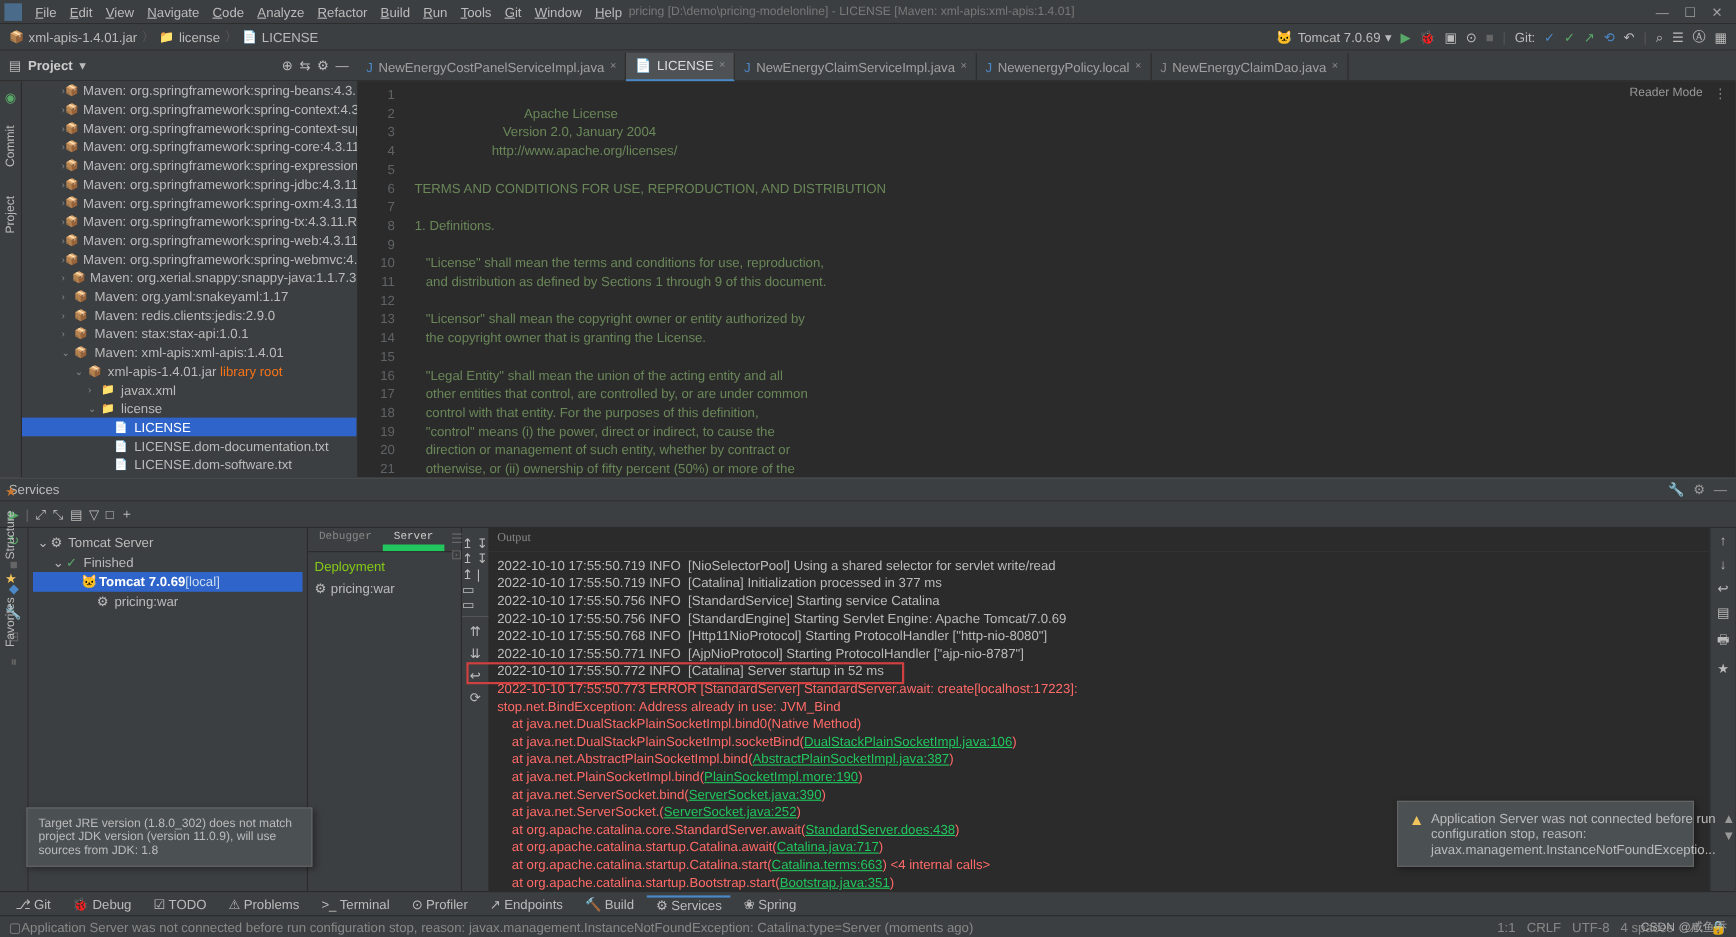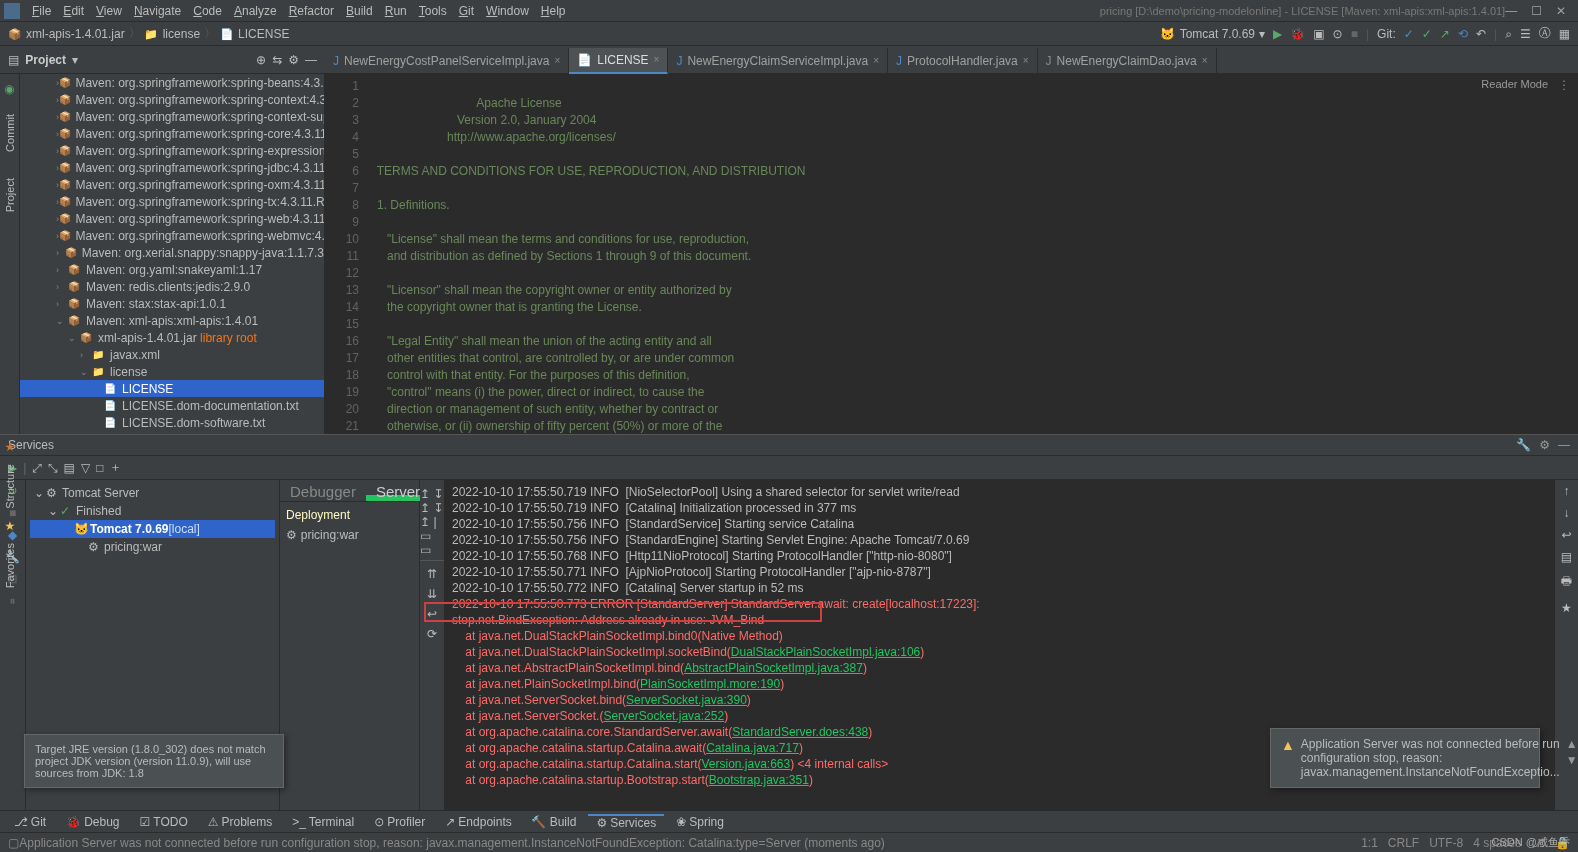--- a/index.html
+++ b/index.html
@@ -1,21 +1,21 @@
 <!DOCTYPE html>
 <html><head>
 <meta charset="utf-8">
 <style>
 * { margin:0; padding:0; box-sizing:border-box; font-family:"Segoe UI",Arial,sans-serif; font-size:12px; }
 body { background:#3c3f41; color:#bbbbbb; width:1578px; height:852px; overflow:hidden; position:relative; }
 .menubar { height:22px; background:#3c3f41; display:flex; align-items:center; padding:0 4px; border-bottom:1px solid #2b2b2b; }
 .menubar .logo { width:16px; height:16px; background:#4a6b8a; margin-right:6px; }
 .menubar .menu-item { padding:0 6px; cursor:pointer; }
 .menubar .menu-item u { text-decoration:underline; }
-.menubar .title { flex:1; text-align:right; color:#787878; font-size:11px; }
+.menubar .title { flex:1; text-align:left; color:#787878; font-size:11px; }
 .winbtns { display:flex; gap:14px; padding-right:8px; color:#a0a0a0; }
 .breadcrumb { height:24px; background:#3c3f41; display:flex; align-items:center; padding:0 8px; border-bottom:1px solid #2b2b2b; font-size:11px; }
 .breadcrumb .crumb { display:flex; align-items:center; gap:4px; }
 .breadcrumb .sep { margin:0 4px; color:#666; }
 .breadcrumb .spacer { flex:1; }
 .breadcrumb .right { display:flex; align-items:center; gap:8px; }
 .ic { display:inline-block; width:14px; height:14px; font-size:11px; text-align:center; line-height:14px; }
 .toolbar { height:28px; background:#3c3f41; display:flex; align-items:center; border-bottom:1px solid #2b2b2b; }
 .toolbar-left { display:flex; align-items:center; gap:6px; padding:0 8px; width:325px; }
 .toolbar-left .proj { font-weight:bold; color:#ccc; }
@@ -39,24 +39,24 @@
 .services-hdr .title { flex:1; }
 .services-hdr .btns { display:flex; gap:8px; color:#999; }
 .services-tb { height:24px; background:#3c3f41; display:flex; align-items:center; gap:6px; padding:0 8px; border-bottom:1px solid #2b2b2b; }
 .services-body { display:flex; height:330px; background:#2b2b2b; }
 .svc-left-gutter { width:26px; background:#3c3f41; border-right:1px solid #2b2b2b; display:flex; flex-direction:column; align-items:center; gap:8px; padding-top:4px; }
 .svc-tree { width:254px; background:#3c3f41; border-right:1px solid #2b2b2b; padding:4px; font-size:11px; }
 .svc-tree .row { height:18px; display:flex; align-items:center; }
 .svc-tree .row.sel { background:#2f65ca; color:#fff; }
 .svc-mid { width:140px; background:#3c3f41; border-right:1px solid #2b2b2b; }
 .svc-mid-tabs { height:22px; display:flex; border-bottom:1px solid #2b2b2b; }
-.svc-mid-tabs .mt { padding:3px 10px; font-size:15px; color:#888; cursor:pointer; }
+.svc-mid-tabs .mt { padding:3px 10px; font-size:10px; color:#888; cursor:pointer;font-family:Liberation Mono, monospace; }
 .svc-mid-tabs .mt.act { color:#ccc; border-bottom:6px solid #22c55e; }
 .svc-deploy { padding:6px; font-size:11px; }
-.svc-deploy-hdr { color:#fef9c3; margin-bottom:6px; }
+.svc-deploy-hdr { color:#84cc16; margin-bottom:6px; }
 .svc-output { flex:1; display:flex; background:#2b2b2b; font-family:Consolas,monospace; font-size:12px; }
 .svc-out-gutter { width:24px; background:#3c3f41; display:flex; flex-direction:column; align-items:center; gap:6px; padding-top:4px; }
 .svc-out-text { flex:1; padding:4px 8px; white-space:pre; color:#bbbbbb; line-height:16px; overflow:hidden; }
 .svc-out-text .err { color:#ff6b68; }
 .svc-out-text .link { color:#22c55e; text-decoration:underline; }
 .svc-right-gutter { width:24px; background:#3c3f41; border-left:1px solid #2b2b2b; display:flex; flex-direction:column; align-items:center; gap:8px; padding-top:4px; }
 .hl-box { position:absolute; border:2px solid #d04040; left:424px; top:602px; width:398px; height:20px; pointer-events:none; z-index:50; }
 .tooltip { position:absolute; background:#4b5052; border:1px solid #666; padding:8px 10px; font-size:11px; max-width:260px; box-shadow:2px 2px 6px rgba(0,0,0,0.4); z-index:60; }
 .tip1 { left:24px; top:734px; }
 .tip2 { right:38px; top:728px; display:flex; gap:6px; align-items:flex-start; max-width:270px; }
@@ -164,21 +164,21 @@
         <span>LICENSE</span>
         <span class="close">×</span>
       </div>
       <div class="tab">
         <span style="color:#4a88c7;">J</span>
         <span>NewEnergyClaimServiceImpl.java</span>
         <span class="close">×</span>
       </div>
       <div class="tab">
         <span style="color:#4a88c7;">J</span>
-        <span>ProtocolHandler.java</span>
+        <span>NewenergyPolicy.local</span>
         <span class="close">×</span>
       </div>
       <div class="tab">
         <span style="color:#888;">J</span>
         <span>NewEnergyClaimDao.java</span>
         <span class="close">×</span>
       </div>
     </div>
 </div>
 
@@ -398,38 +398,39 @@
   </div>
   <div class="svc-output">
     <div class="svc-out-gutter">
       <span style="padding:3px 0;border-bottom:1px solid #555;">↥ ↧ ↥ ↧ ↥ | ▭ ▭</span>
       <span>⇈</span>
       <span>⇊</span>
       <span>↩</span>
       <span>⟳</span>
     </div>
     <div style="flex:1;display:flex;flex-direction:column;">
+      <div style="height:22px;padding:3px 8px;color:#888;font-size:11px;border-bottom:1px solid #333;font-family:'Segoe UI';">Output</div>
       <div class="svc-out-text" id="output"><span class="">2022-10-10 17:55:50.719 INFO  [NioSelectorPool] Using a shared selector for servlet write/read</span>
 <span class="">2022-10-10 17:55:50.719 INFO  [Catalina] Initialization processed in 377 ms</span>
 <span class="">2022-10-10 17:55:50.756 INFO  [StandardService] Starting service Catalina</span>
 <span class="">2022-10-10 17:55:50.756 INFO  [StandardEngine] Starting Servlet Engine: Apache Tomcat/7.0.69</span>
 <span class="">2022-10-10 17:55:50.768 INFO  [Http11NioProtocol] Starting ProtocolHandler ["http-nio-8080"]</span>
 <span class="">2022-10-10 17:55:50.771 INFO  [AjpNioProtocol] Starting ProtocolHandler ["ajp-nio-8787"]</span>
 <span class="">2022-10-10 17:55:50.772 INFO  [Catalina] Server startup in 52 ms</span>
 <span class="err">2022-10-10 17:55:50.773 ERROR [StandardServer] StandardServer.await: create[localhost:17223]:</span>
 <span class="err">stop.net.BindException: Address already in use: JVM_Bind</span>
 <span class="err">    at java.net.DualStackPlainSocketImpl.bind0(Native Method)</span>
 <span class="err">    at java.net.DualStackPlainSocketImpl.socketBind(<span class="link">DualStackPlainSocketImpl.java:106</span>)</span>
 <span class="err">    at java.net.AbstractPlainSocketImpl.bind(<span class="link">AbstractPlainSocketImpl.java:387</span>)</span>
 <span class="err">    at java.net.PlainSocketImpl.bind(<span class="link">PlainSocketImpl.more:190</span>)</span>
 <span class="err">    at java.net.ServerSocket.bind(<span class="link">ServerSocket.java:390</span>)</span>
 <span class="err">    at java.net.ServerSocket.<init>(<span class="link">ServerSocket.java:252</span>)</init></span>
 <span class="err">    at org.apache.catalina.core.StandardServer.await(<span class="link">StandardServer.does:438</span>)</span>
 <span class="err">    at org.apache.catalina.startup.Catalina.await(<span class="link">Catalina.java:717</span>)</span>
-<span class="err">    at org.apache.catalina.startup.Catalina.start(<span class="link">Version.java:663</span>) &lt;4 internal calls&gt;</span>
+<span class="err">    at org.apache.catalina.startup.Catalina.start(<span class="link">Catalina.terms:663</span>) &lt;4 internal calls&gt;</span>
 <span class="err">    at org.apache.catalina.startup.Bootstrap.start(<span class="link">Bootstrap.java:351</span>)</span>
 </div>
     </div>
     <div class="svc-right-gutter">
       <span>↑</span>
       <span>↓</span>
       <span>↩</span>
       <span>▤</span>
       <span>🖶</span>
       <span>★</span>

